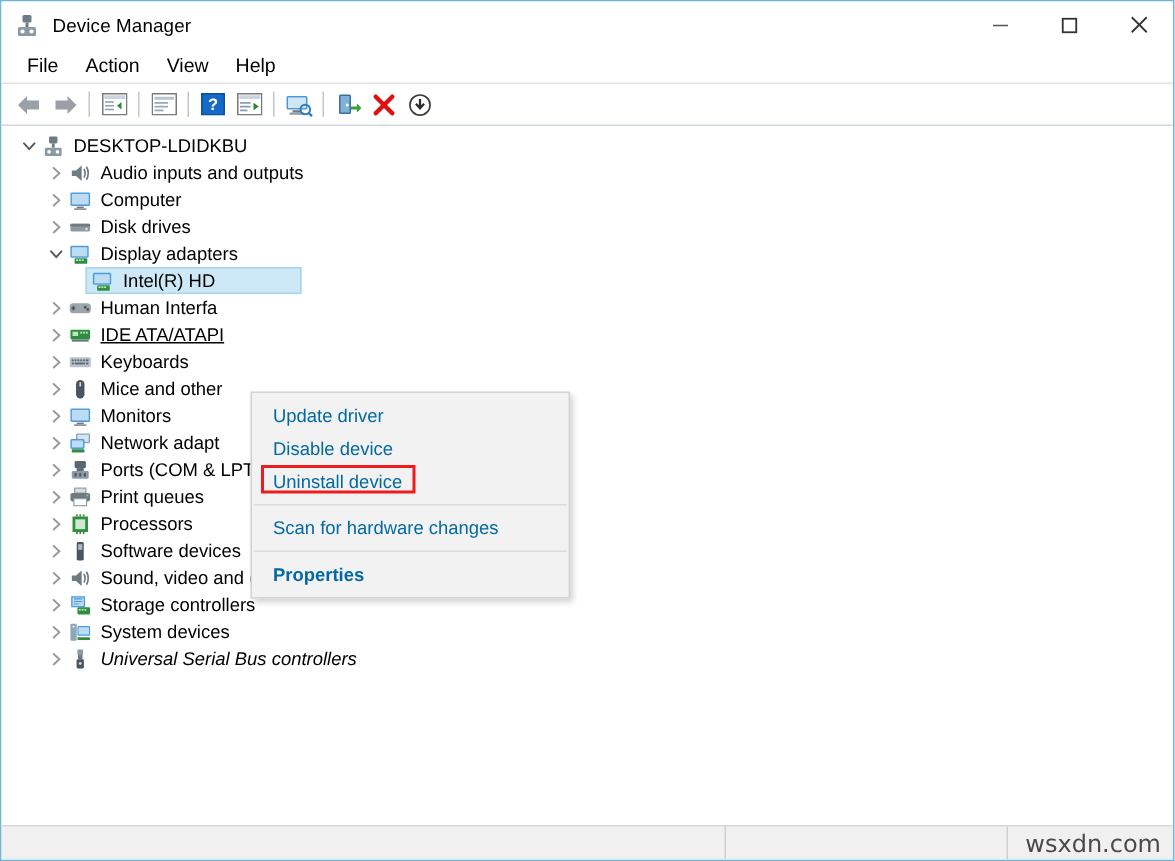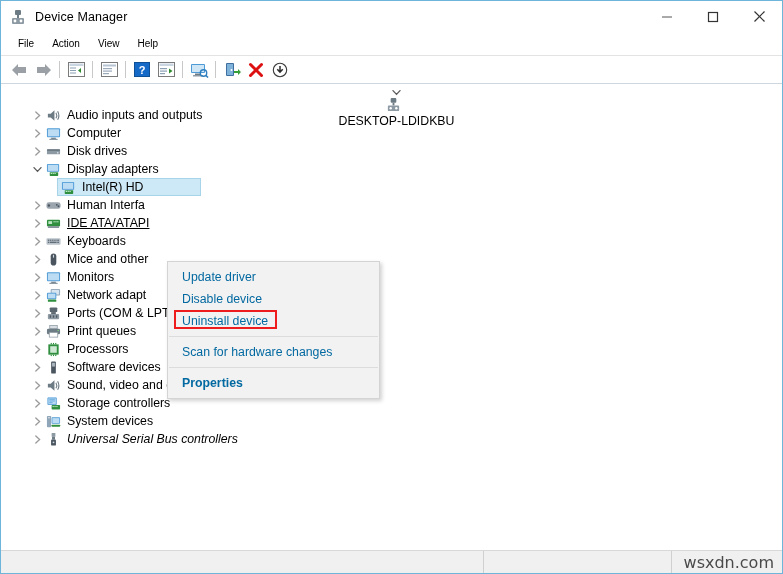--- a/index.html
+++ b/index.html
@@ -69,21 +69,21 @@
   #menubar {
     height: 23px;
     min-height: 23px;
     display: flex;
     align-items: center;
     padding-left: 8px;
     background: #ffffff;
     border-bottom: 1px solid #e3e3e3;
   }
   .menu-item {
-    font-size: 10px;
+    font-size: 13px;
     color: #000;
     padding: 3px 9px 4px 9px;
     cursor: default;
     white-space: nowrap;
   }
 
   
   #toolbar {
     height: 27px;
     min-height: 27px;
@@ -350,21 +350,21 @@
       <svg width="16" height="16" viewBox="0 0 16 16">
         <circle cx="8" cy="8" r="6.7" fill="#ffffff" stroke="#3a3a3a" stroke-width="1.1"></circle>
         <path d="M8 4 L8 9.5 M5.3 7.2 L8 10.2 L10.7 7.2" fill="none" stroke="#2a2a2a" stroke-width="1.5"></path>
       </svg>
     </div>
   </div>
 
   <div id="content">
     <div id="tree">
 
-      <div class="node" style="padding-left:10px;flex-direction:column;">
+      <div class="node" style="padding-left:10px;">
         <div class="twisty">
           <svg width="9" height="9" viewBox="0 0 9 9">
               <path d="M1 2.6 L4.5 6.4 L8 2.6" fill="none" stroke="#5a5a5a" stroke-width="1.3" stroke-linecap="round"></path>
             </svg>
         </div>
         <div class="nicon">
           <svg width="15" height="15" viewBox="0 0 16 16">
             <rect x="5" y="1" width="6" height="5" rx="1" fill="#6d7b85"></rect>
             <rect x="7" y="6" width="2" height="3" fill="#6d7b85"></rect>
             <rect x="2" y="9" width="12" height="6" rx="1" fill="#8d9aa3"></rect>

